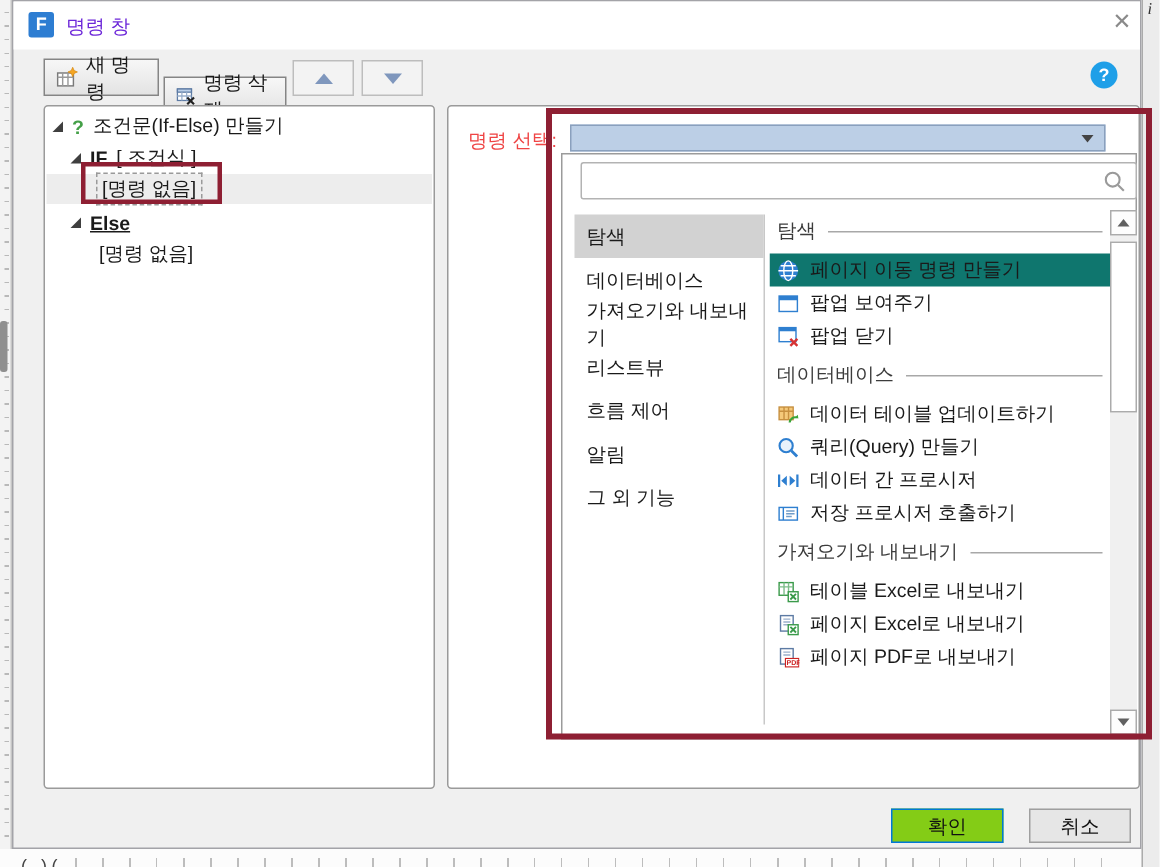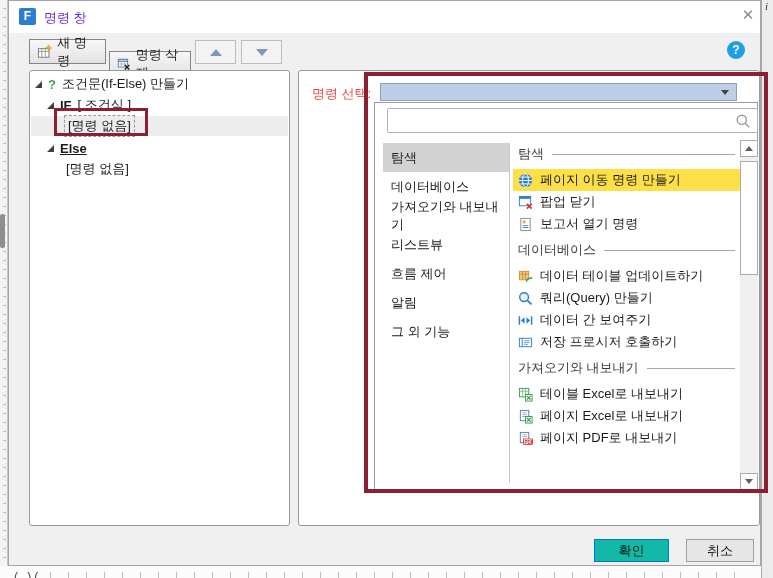--- a/index.html
+++ b/index.html
@@ -68,35 +68,35 @@
 
   .cat-list { position:absolute; left:8px; top:40px; width:126px; }
   .cat-item { height:29px; display:flex; align-items:center; padding-left:8px; font-size:13px; color:#1a1a1a; }
   .cat-item.sel { background:#d2d2d2; }
   .v-divider { position:absolute; left:134px; top:40px; width:1px; height:340px; background:#c8c8c8; }
 
   .cmd-list { position:absolute; left:138px; top:36px; width:227px; height:352px; overflow:hidden; }
   .sec-h { height:30px; display:flex; align-items:center; gap:8px; padding-left:5px; font-size:13px; color:#3c3c3c; }
   .sec-h .line { flex:1; height:1px; background:#a8a8a8; margin-right:5px; }
   .cmd-item { height:22px; display:flex; align-items:center; gap:7px; padding-left:5px; font-size:13px; color:#1a1a1a; }
-  .cmd-item.sel { background:#fde047; }
+  .cmd-item.sel { background:#0f766e; }
   .cmd-item svg { flex:0 0 auto; }
 
   
   .sbar { position:absolute; left:365px; top:37px; width:18px; height:350px; background:#f0f0f0; }
   .sbar-btn { position:absolute; left:0; width:18px; height:17px; background:#fdfdfd; border:1px solid #ababab;
     display:flex; align-items:center; justify-content:center; }
   .sbar-up { top:0; } .sbar-down { bottom:0; }
   .s-tri-up { width:0; height:0; border-left:4px solid transparent; border-right:4px solid transparent; border-bottom:5px solid #606060; }
   .s-tri-down { width:0; height:0; border-left:4px solid transparent; border-right:4px solid transparent; border-top:5px solid #606060; }
   .sbar-thumb { position:absolute; left:0; top:21px; width:18px; height:114px; background:#fff; border:1px solid #ababab; }
 
   
   .btn { position:absolute; top:538px; height:23px; font-size:13px; text-align:center; line-height:21px; color:#111; }
-  .btn-ok { left:585px; width:75px; background:#14b8a6; border:1px solid #0078d7; }
+  .btn-ok { left:585px; width:75px; background:#84cc16; border:1px solid #0078d7; }
   .btn-cancel { left:677px; width:68px; background:#e6e6e6; border:1px solid #9f9f9f; }
 
   
   .ann { position:absolute; border-style:solid; border-color:#8e1f33; z-index:60; pointer-events:none; }
   .ann-small { left:54px; top:108px; width:94px; height:28px; border-width:3px; }
   .ann-big { left:364px; top:72px; width:404px; height:421px; border-width:4px; }
 </style>
 </head>
 <body>
 
@@ -209,33 +209,32 @@
         <div class="cmd-item sel">
           <svg width="15" height="15" viewBox="0 0 16 16">
             <circle cx="8" cy="8" r="7" fill="#2e7fd0"></circle>
             <ellipse cx="8" cy="8" rx="3.2" ry="7" fill="none" stroke="#fff" stroke-width="1"></ellipse>
             <path d="M1 8h14M2.6 4.4h10.8M2.6 11.6h10.8" stroke="#fff" stroke-width="1" fill="none"></path>
           </svg>
           <span>페이지 이동 명령 만들기</span>
         </div>
         <div class="cmd-item">
           <svg width="15" height="15" viewBox="0 0 16 16">
+            <rect x="1.5" y="2.5" width="13" height="11" fill="#fff" stroke="#2e7fd0"></rect>
+            <rect x="1.5" y="2.5" width="13" height="3" fill="#2e7fd0"></rect>
+          </svg>
+          <span>팝업 보여주기</span>
+        </div>
+        <div class="cmd-item">
+          <svg width="15" height="15" viewBox="0 0 16 16">
             <rect x="1.5" y="1.5" width="12" height="10" fill="#fff" stroke="#2e7fd0"></rect>
             <rect x="1.5" y="1.5" width="12" height="2.6" fill="#2e7fd0"></rect>
             <path d="M9.5 9.5l5 5M14.5 9.5l-5 5" stroke="#d63333" stroke-width="1.7"></path>
           </svg>
           <span>팝업 닫기</span>
-        </div>
-        <div class="cmd-item">
-          <svg width="15" height="15" viewBox="0 0 16 16">
-            <rect x="3" y="1.5" width="10" height="13" fill="#fff" stroke="#8a8a8a"></rect>
-            <rect x="5" y="3.8" width="3" height="3" fill="#f0a23c"></rect>
-            <path d="M5 9.2h6M5 11.2h6" stroke="#4a7fbf" fill="none"></path>
-          </svg>
-          <span>보고서 열기 명령</span>
         </div>
 
         <div class="sec-h">
           <span>데이터베이스</span>
             <span class="line"></span>
         </div>
         <div class="cmd-item">
           <svg width="15" height="15" viewBox="0 0 16 16">
             <rect x="1.5" y="2.5" width="10" height="9" fill="#f5c97a" stroke="#c79040"></rect>
             <path d="M1.5 5.5h10M5 2.5v9M8.2 2.5v9" stroke="#c79040" fill="none"></path>
@@ -249,21 +248,21 @@
             <circle cx="6.5" cy="6.5" r="4.7" fill="#eaf2fb" stroke="#2e7fd0" stroke-width="1.5"></circle>
             <line x1="10.2" y1="10.2" x2="14.3" y2="14.3" stroke="#2e7fd0" stroke-width="2"></line>
           </svg>
           <span>쿼리(Query) 만들기</span>
         </div>
         <div class="cmd-item">
           <svg width="15" height="15" viewBox="0 0 16 16">
             <path d="M1.5 3.5v9M14.5 3.5v9" stroke="#2e7fd0" stroke-width="1.6"></path>
             <path d="M7 4.5L3 8l4 3.5zM9 4.5L13 8l-4 3.5z" fill="#2e7fd0"></path>
           </svg>
-          <span>데이터 간 보여주기</span>
+          <span>데이터 간 프로시저</span>
         </div>
         <div class="cmd-item">
           <svg width="15" height="15" viewBox="0 0 16 16">
             <rect x="1.5" y="3.5" width="13" height="9" fill="#fff" stroke="#2e7fd0"></rect>
             <path d="M4.5 3.5v9" stroke="#2e7fd0"></path>
             <path d="M6.5 6h6M6.5 8h6M6.5 10h4" stroke="#6f9cc9" fill="none"></path>
           </svg>
           <span>저장 프로시저 호출하기</span>
         </div>
 

